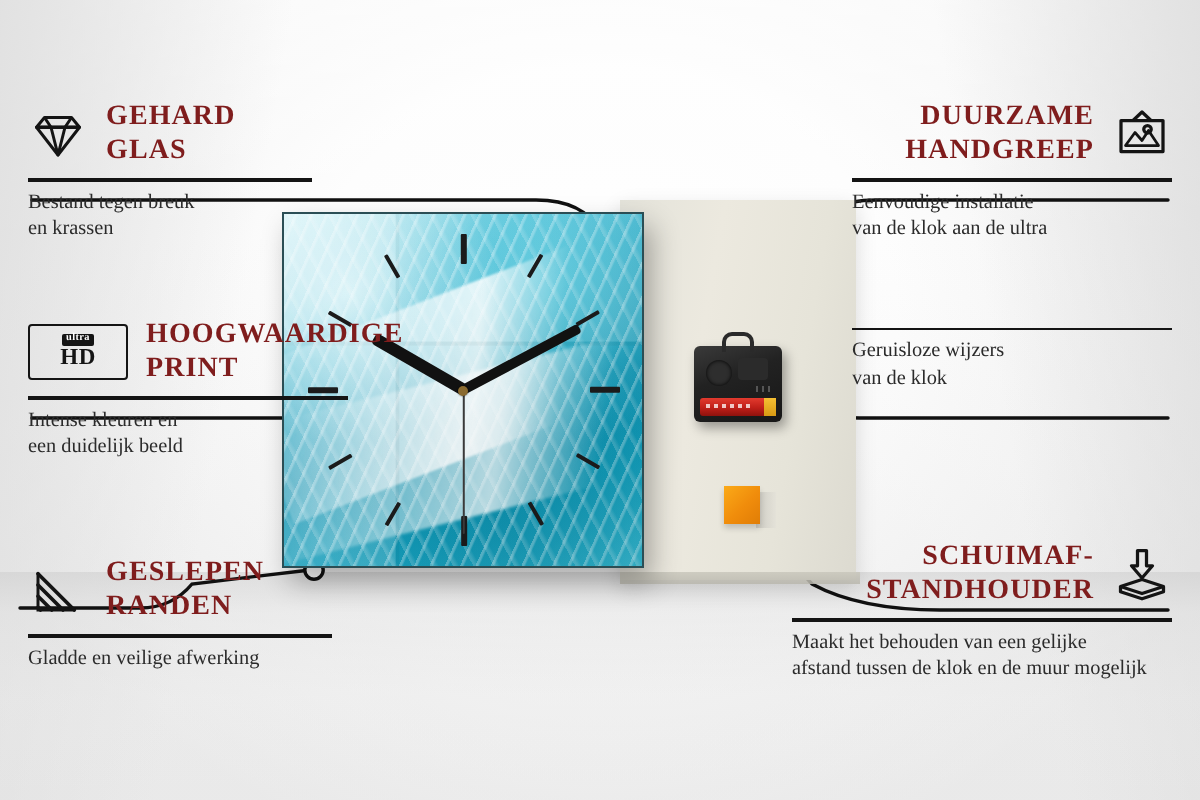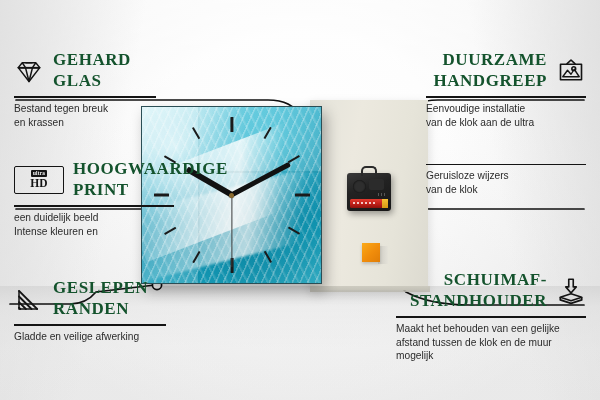--- a/index.html
+++ b/index.html
@@ -150,27 +150,27 @@
     background:linear-gradient(90deg, rgba(200,198,190,.85), rgba(226,224,216,.5));
   }
 
   
   .feat{ position:absolute; }
   .feat-head{ display:flex; align-items:center; gap:9px; }
   .feat.left .feat-head{ justify-content:flex-start; }
   .feat.right .feat-head{ justify-content:flex-end; }
   .feat-title{
     font-family:"Liberation Serif", serif;
-    font-weight:700; font-size:17px; letter-spacing:.55px;
-    color:#14532d; line-height:1.22; text-transform:uppercase;
+    font-weight:700; font-size:14px; letter-spacing:.55px;
+    color:#7f1d1d; line-height:1.22; text-transform:uppercase;
   }
   .feat.right .feat-title{ text-align:right; }
   .rule{ height:1.4px; background:#141414; margin-top:5px; }
   .feat-desc{
-    font-family:Liberation Sans, sans-serif;
+    font-family:Liberation Serif, serif;
     font-size:10.2px; color:#2b2b2b; line-height:1.34; margin-top:4px;
   }
   .feat.right .feat-desc{ }
   .ic{ flex:0 0 auto; width:30px; height:30px; display:block; }
 
   
   .hd-badge{
     flex:0 0 auto; width:50px; height:28px; border:1.6px solid #141414;
     border-radius:2px; display:flex; flex-direction:column;
     align-items:center; justify-content:center; line-height:1;
@@ -284,22 +284,22 @@
         <span class="u">ultra</span>
           <span class="h">HD</span>
       </div>
       <div class="feat-title">
         <div>HOOGWAARDIGE</div>
         <div>PRINT</div>
       </div>
     </div>
     <div class="rule" style="width:160px"></div>
     <div class="feat-desc">
+      <div>Intense kleuren en</div>
       <div>een duidelijk beeld</div>
-      <div>Intense kleuren en</div>
     </div>
   </div>
 
   <div class="feat left" style="left:14px; top:278px; width:170px;">
     <div class="feat-head">
       <svg class="ic" viewBox="0 0 24 24">
         <g stroke="#141414" stroke-width="1.5" stroke-linecap="round">
           <path d="M4 5.5 L18.5 20"></path>
             <path d="M4 10 L14 20"></path>
           <path d="M4 14.5 L9.5 20"></path>

